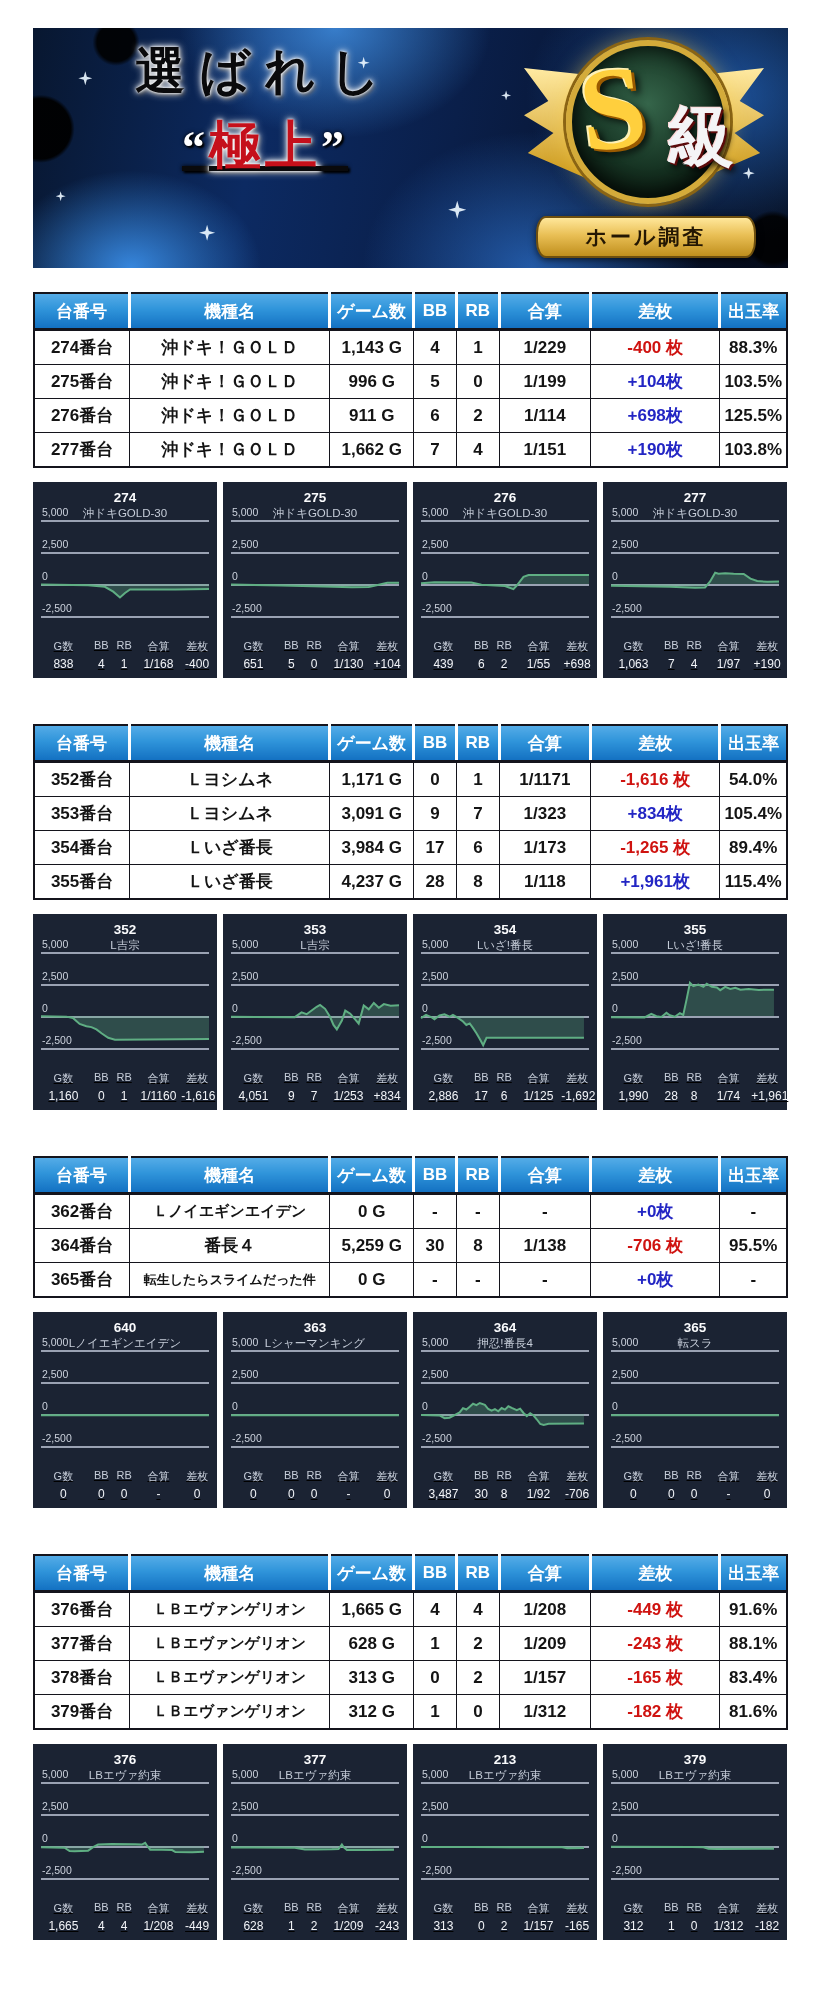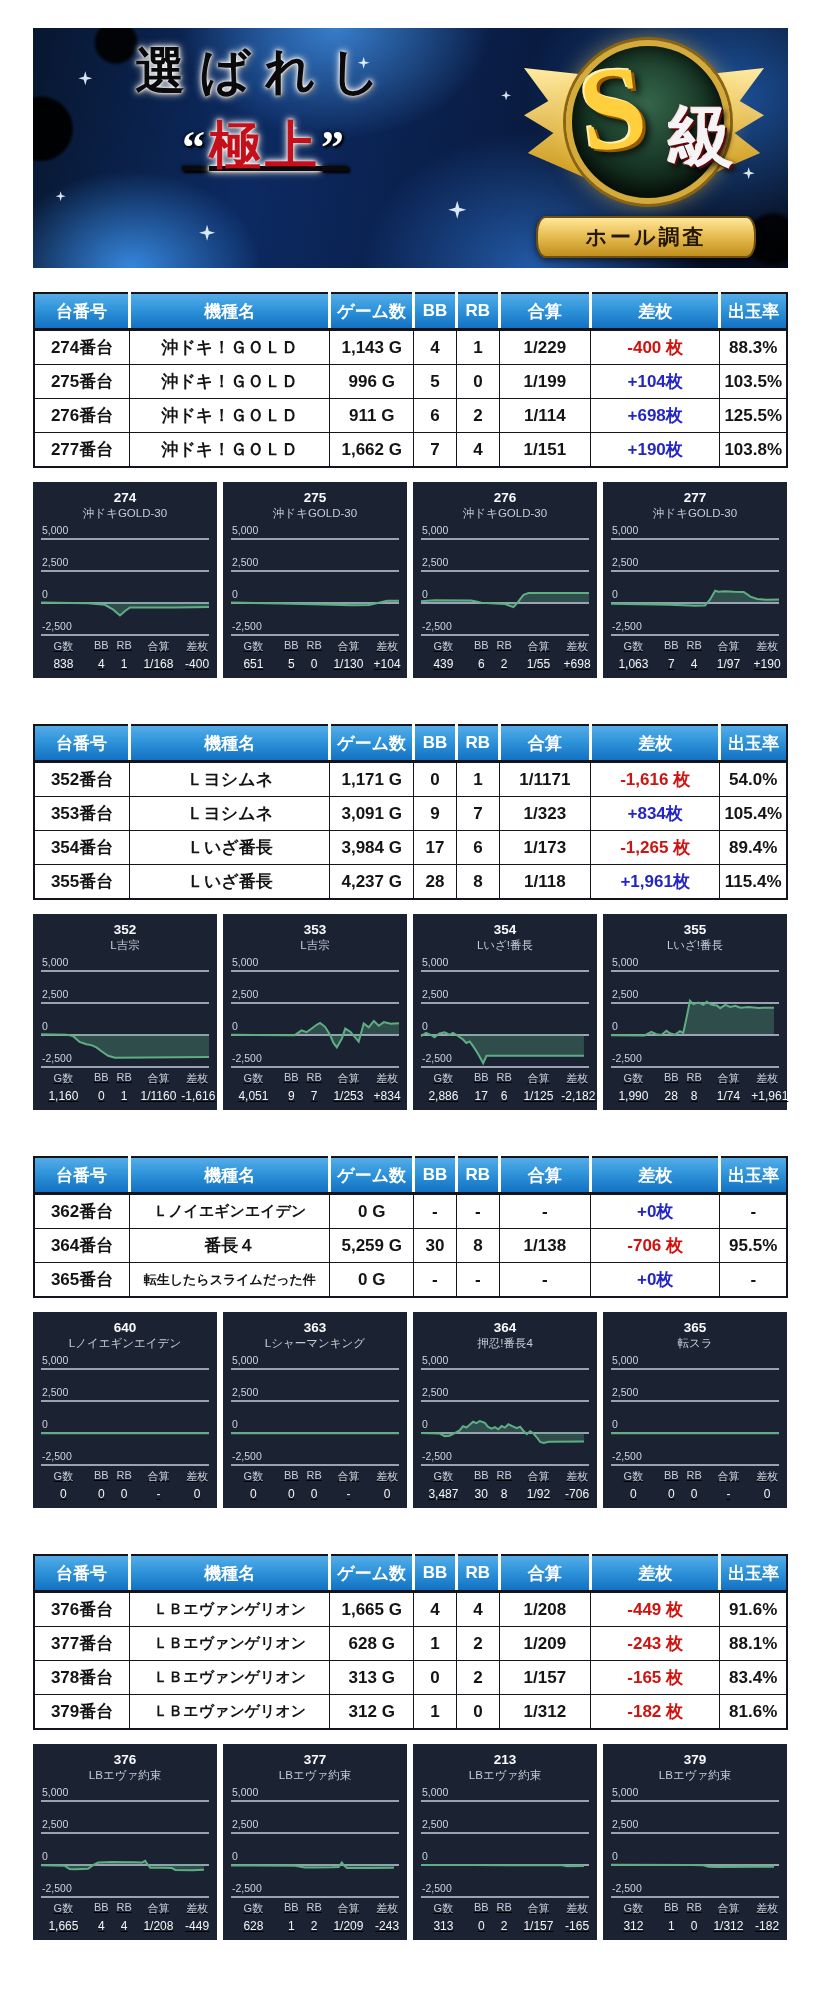--- a/index.html
+++ b/index.html
@@ -58,21 +58,21 @@
   .data-table td{border:1.5px solid #14141c;height:33px;text-align:center;font-size:17px;font-weight:bold;
     color:#141414;padding:0 2px;background:#fff;overflow:hidden;white-space:nowrap;}
   .data-table td.neg{color:#cf1310;}
   .data-table td.pos{color:#2326c4;}
 
   
   .charts{display:flex;gap:6px;margin:0 33px 46px;}
   .panel{position:relative;width:184px;height:196px;background:#1b2333;flex:none;}
   .p-no{margin-top:8px;text-align:center;color:#fafbfd;font-size:13.5px;font-weight:bold;}
   .p-model{margin-top:1px;text-align:center;color:#c6cdd9;font-size:11.5px;}
-  .plot{position:absolute;left:8px;right:8px;top:56px;height:100px;text-decoration:underline;}
+  .plot{position:absolute;left:8px;right:8px;top:38px;height:100px;text-decoration:underline;}
   .gl{position:absolute;left:0;right:0;height:1.5px;background:#9aa2b3;}
   .gt{position:absolute;left:1px;color:#ccd2dd;font-size:10.5px;line-height:1;}
   .psvg{position:absolute;left:0;top:0;width:100%;height:96px;overflow:visible;}
   .p-foot{position:absolute;left:4px;right:4px;bottom:7px;}
   .p-frow{display:grid;grid-template-columns:30% 13% 13% 26% 18%;text-decoration:underline;}
   .p-frow span{text-align:center;white-space:nowrap;}
   .p-fh span{color:#c6cdd9;font-size:11px;}
   .p-fv span{color:#f2f4f8;font-size:12px;margin-top:3px;}
 </style>
 </head>
@@ -485,21 +485,21 @@
                 <span>BB</span>
                 <span>RB</span>
                 <span>合算</span>
                 <span>差枚</span>
               </div>
       <div class="p-frow p-fv">
                 <span>2,886</span>
                 <span>17</span>
                 <span>6</span>
                 <span>1/125</span>
-                <span>-2,182</span>
+                <span>-1,692</span>
               </div>
     </div>
   </div>
 
   <div class="panel">
     <div class="p-no">355</div>
     <div class="p-model">Lいざ!番長</div>
     <div class="plot">
               <div class="gt" style="top: -13px;">5,000</div>
               <div class="gl" style="top: 0px;"></div>

